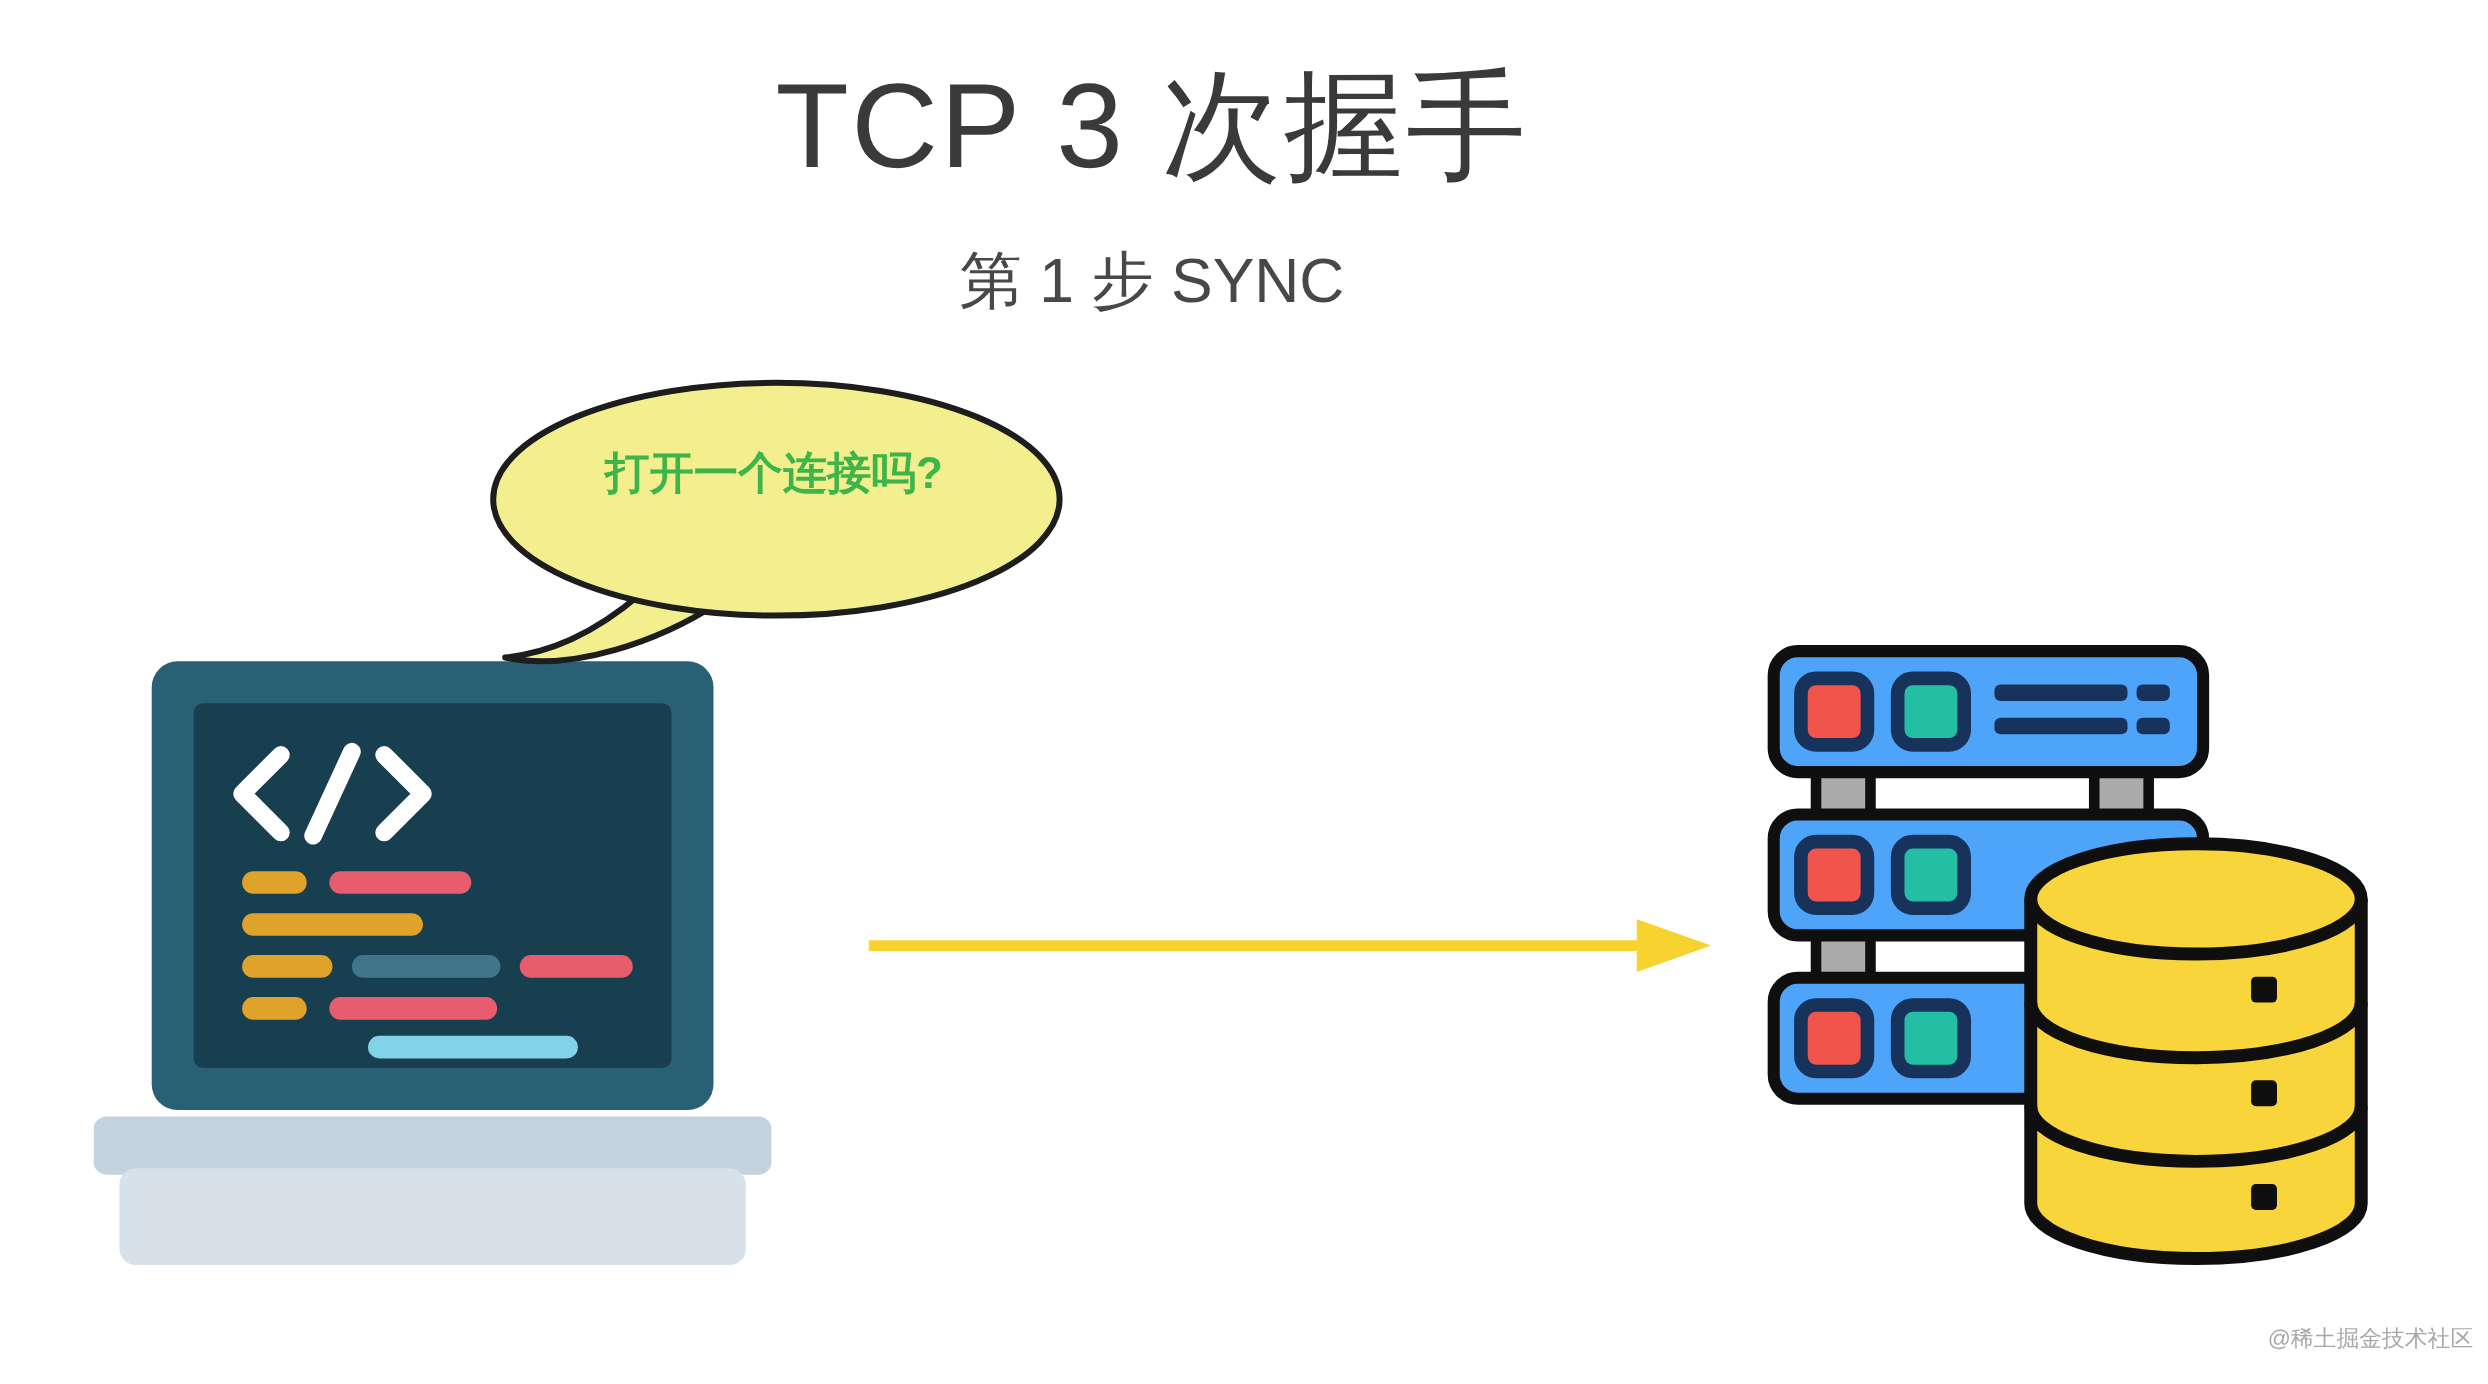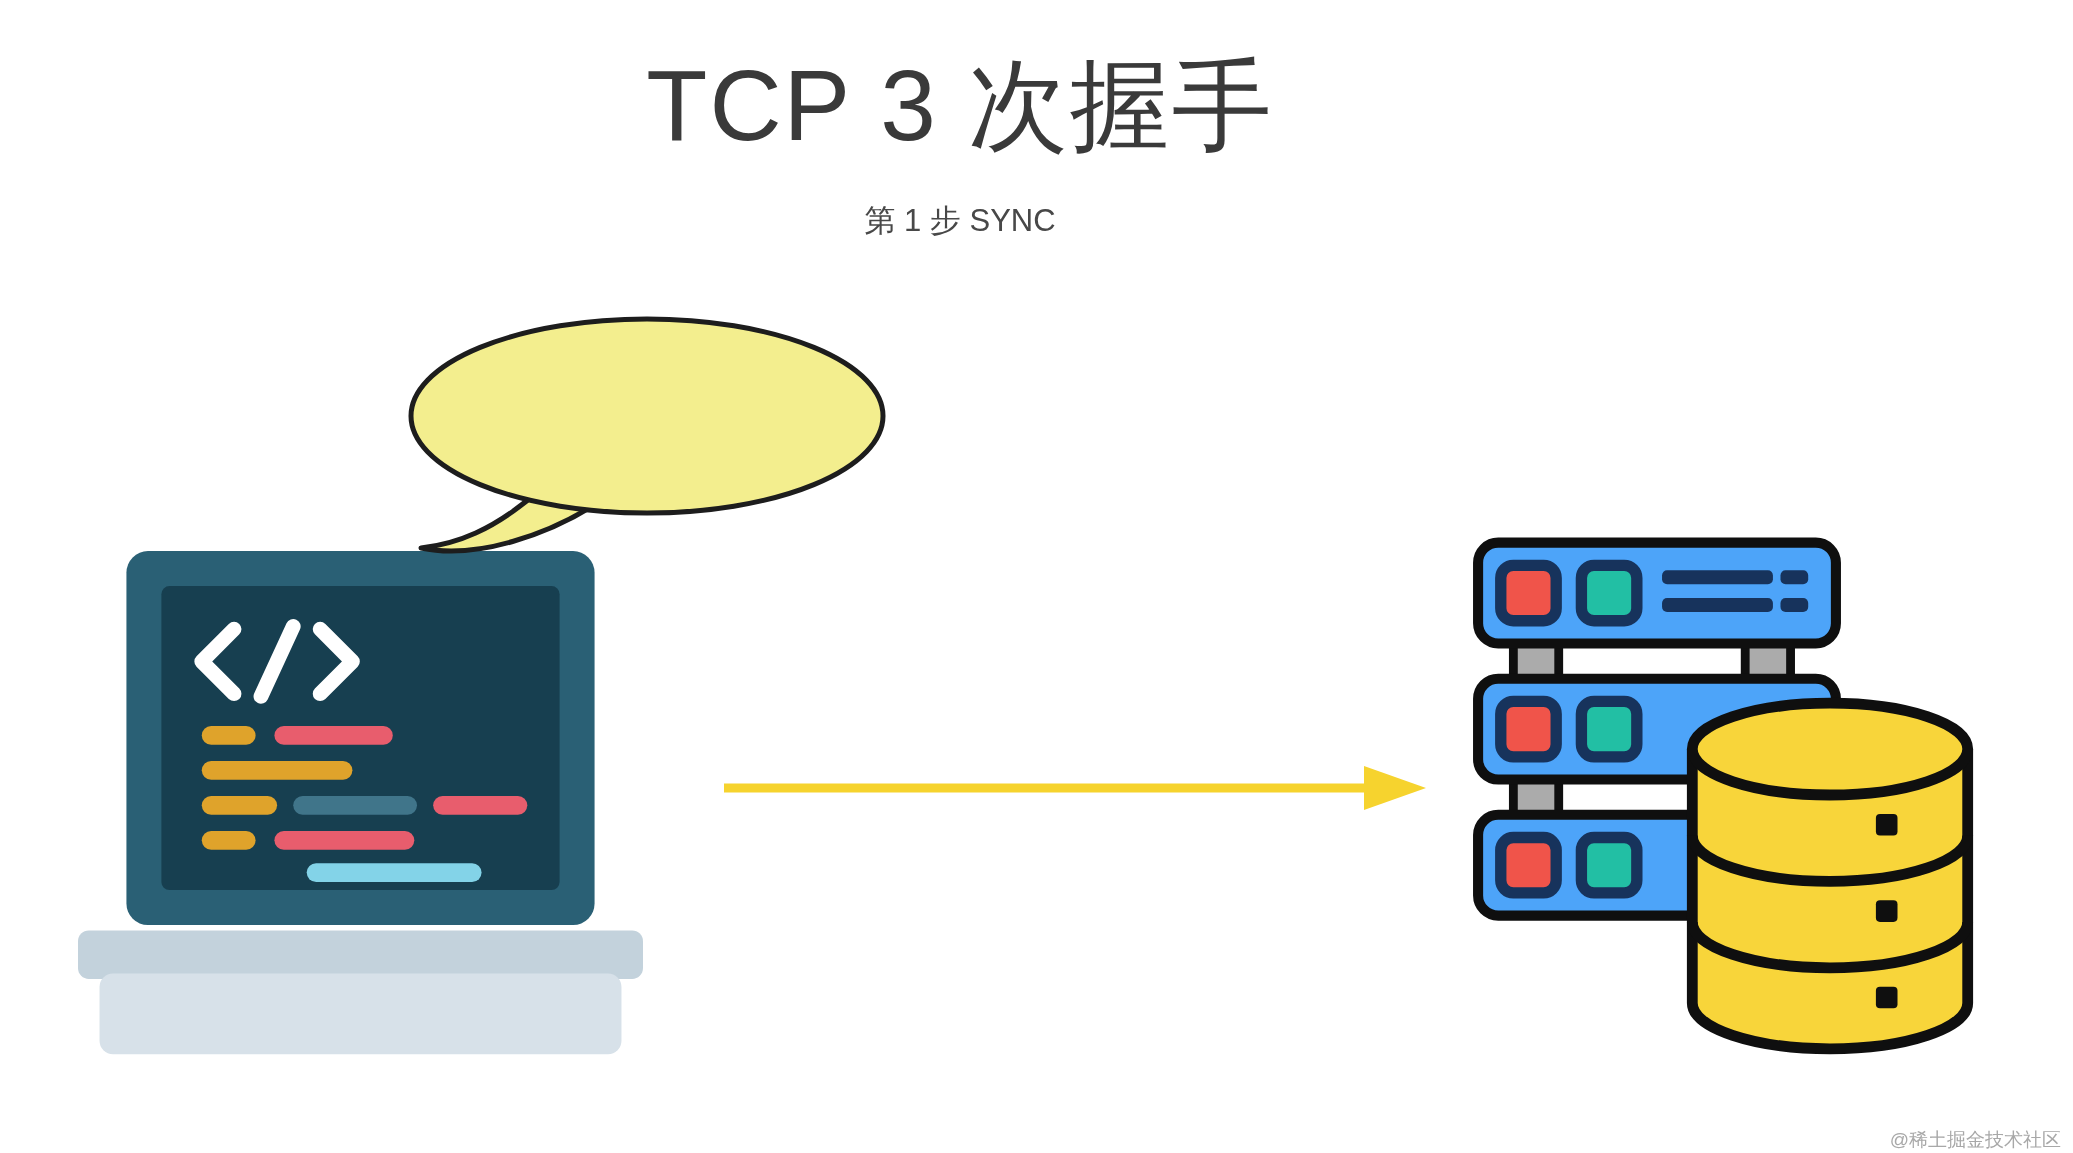--- a/index.html
+++ b/index.html
@@ -20,21 +20,21 @@
     font-weight: 400;
     color: #3a3a3a;
     letter-spacing: 2px;
     line-height: 1.1;
     margin: 0;
   }
   .subtitle {
     position: absolute;
     left: 430px; top: 200px; width: 1060px;
     text-align: center;
-    font-size: 31px;
+    font-size: 52px;
     font-weight: 400;
     color: #484848;
   }
   .bubble-wrap {
     position: absolute;
     left: 385px; top: 312px; width: 520px; height: 250px;
     z-index: 5;
   }
   .bubble-text {
     position: absolute;
@@ -70,21 +70,21 @@
     left: 1468px; top: 532px; width: 378px; height: 398px;
     z-index: 2;
   }
   .database-wrap {
     position: absolute;
     left: 1668px; top: 692px; width: 324px; height: 368px;
     z-index: 4;
   }
   .watermark {
     position: absolute;
-    right: 12px; bottom: 0;
+    right: 12px; bottom: 24px;
     font-size: 19px;
     color: #a8a8a8;
     z-index: 10;
   }
   svg { display: block; width: 100%; height: 100%; }
 </style>
 </head>
 <body>
 
 <div class="canvas">
@@ -92,20 +92,21 @@
   <h1 class="title">TCP 3 次握手</h1>
   <div class="subtitle">第 1 步 SYNC</div>
 
   <div class="bubble-wrap">
     <svg viewBox="0 0 520 250">
       <path d="M 150 182 C 108 218 72 232 36 236 C 92 248 165 222 214 190 Z" fill="#f3ee8e" stroke="#1d1d1d" stroke-width="5" stroke-linejoin="round"></path>
       <ellipse cx="262" cy="104" rx="236" ry="97" fill="#f3ee8e" stroke="#1d1d1d" stroke-width="5"></ellipse>
     </svg>
   </div>
   <div class="bubble-text">
+    <div>打开一个连接吗?</div>
   </div>
 
   <div class="laptop-wrap">
     <svg viewBox="0 0 420 380">
 
       <rect x="36" y="2" width="348" height="278" rx="16" fill="#2a6075"></rect>
 
       <rect x="62" y="28" width="296" height="226" rx="6" fill="#173f50"></rect>
 
       <g stroke="#ffffff" stroke-width="11" fill="none" stroke-linecap="round" stroke-linejoin="round">

